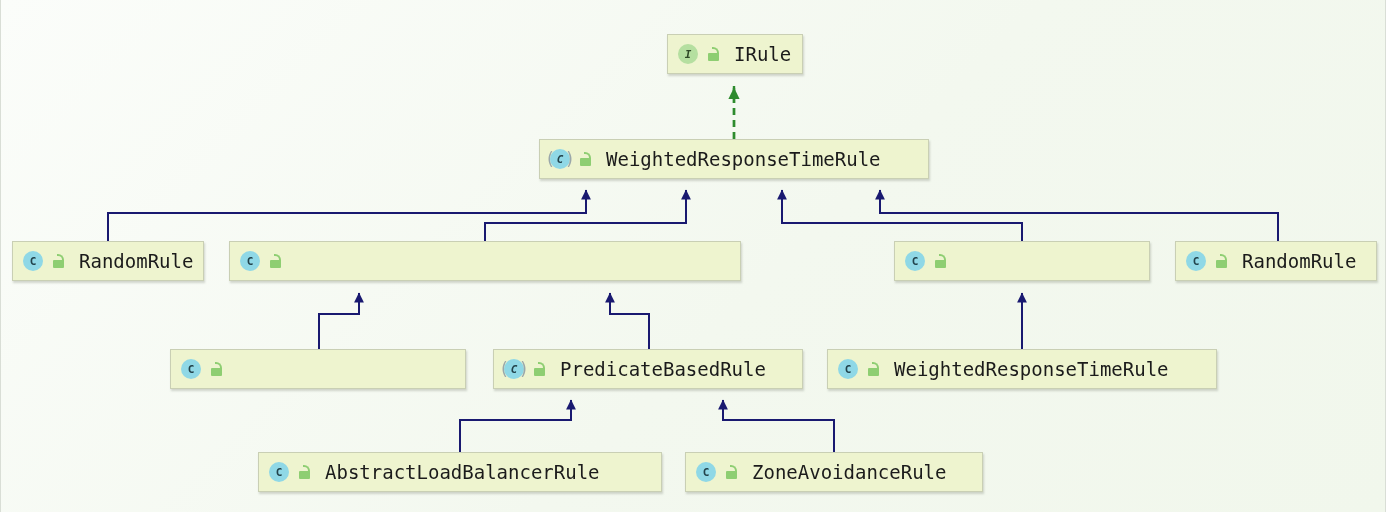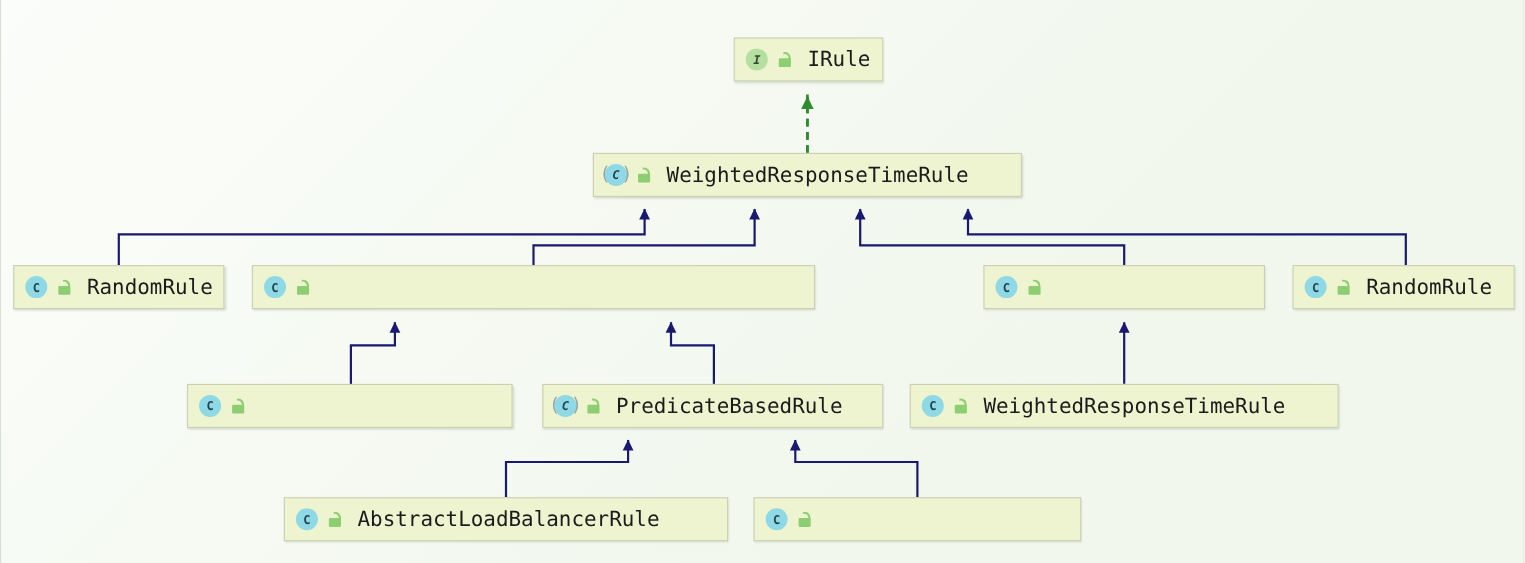--- a/index.html
+++ b/index.html
@@ -295,15 +295,16 @@
   </div>
 
   <div class="node" style="left:684px; top:452px; width:298px;">
     <span class="icons">
       <span class="ico-circle cls">C</span>
       <span class="lock">
         <span class="shackle"></span>
           <span class="body"></span>
       </span>
     </span>
+    <span class="label">ZoneAvoidanceRule</span>
   </div>
 
 </div>
 
 </body></html>

